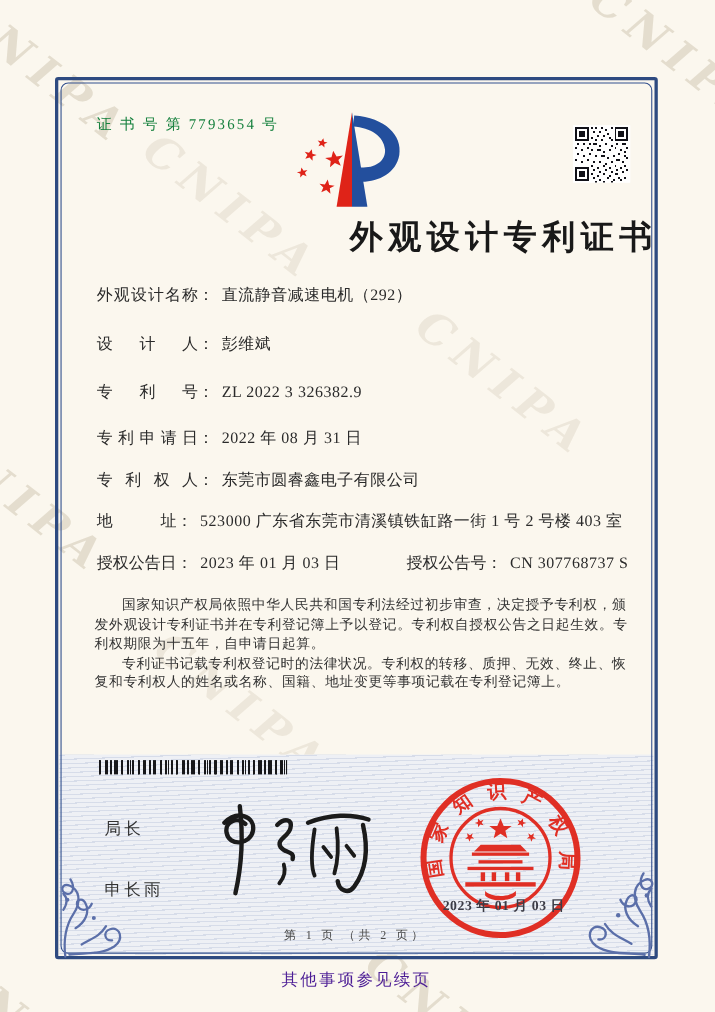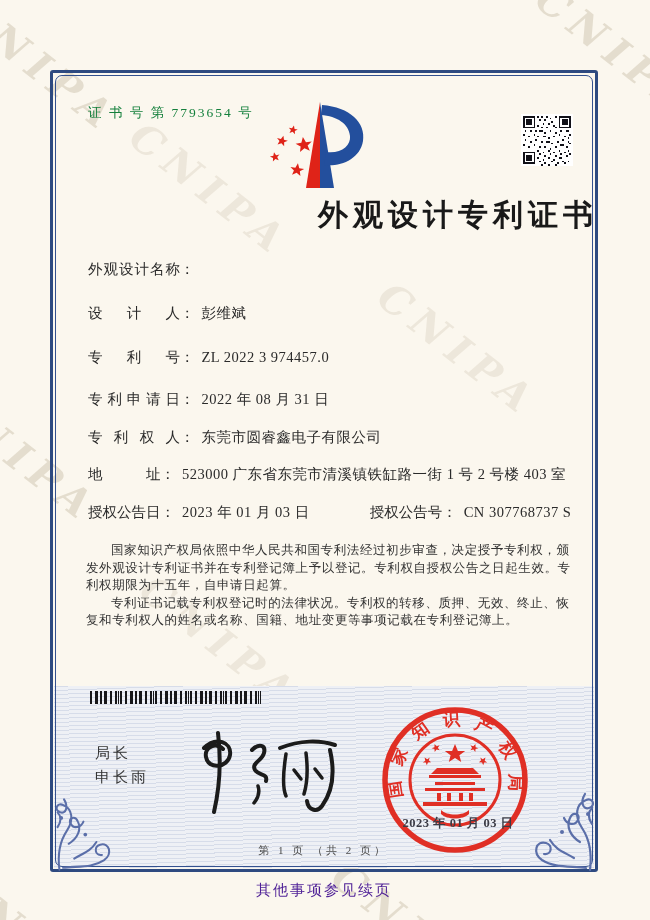--- a/index.html
+++ b/index.html
@@ -54,21 +54,21 @@
   .m22{margin-bottom:22px}.m20{margin-bottom:20px}.m16{margin-bottom:16px}.m15{margin-bottom:15px}
   .bodytext{left:86px;top:542px;width:496px;z-index:3;font-size:12.5px;line-height:17.5px;letter-spacing:0.6px;color:#333;}
   .bodytext p{margin:0;text-indent:2em;}
   .barcode{
     left:90px;top:691px;width:171px;height:13px;z-index:3;
     background-image:
       repeating-linear-gradient(90deg,#17171a 0 2px,rgba(0,0,0,0) 2px 5px),
       repeating-linear-gradient(90deg,#17171a 0 1px,rgba(0,0,0,0) 1px 7px);
   }
   .sig-title{left:95px;top:744px;z-index:3;font-size:15px;letter-spacing:3px;color:#333;font-family:"Liberation Sans","DejaVu Sans",sans-serif;}
-  .sig-name{left:95px;top:768px;z-index:3;font-size:15px;letter-spacing:3px;color:#333;font-family:"Liberation Sans","DejaVu Sans",sans-serif;}
+  .sig-name{left:95px;top:800px;z-index:3;font-size:15px;letter-spacing:3px;color:#333;font-family:"Liberation Sans","DejaVu Sans",sans-serif;}
   .signature{left:182px;top:728px;z-index:4;}
   .seal{left:379px;top:704px;width:152px;height:152px;z-index:4;opacity:0.95;}
   .seal-date{
     left:391px;top:815px;width:134px;z-index:5;text-align:center;
     font-size:12.5px;font-weight:bold;color:#3c3c46;letter-spacing:0.5px;white-space:nowrap;
   }
   .flourish{z-index:3;}
   .page-info{left:50px;top:843px;width:546px;z-index:3;text-align:center;font-size:11px;letter-spacing:3px;color:#4a4a4a;}
   .cont-note{left:50px;top:881px;width:548px;z-index:3;text-align:center;font-size:15px;letter-spacing:2px;color:#4c1d95;}
 </style>
@@ -131,30 +131,31 @@
     <path d="M62 9 C90 11 106 27 103 45 C100 63 81 71 64 69 L66 56 C81 58 91 50 90 40 C89 28 77 20 61 19 Z" fill="#234f9d"></path>
   </svg>
 </div>
 
 <div class="abs title">外观设计专利证书</div>
 
 <div class="abs fields">
   <div class="frow m22">
     <span class="lab">外观设计名称</span>
       <span>：</span>
+    <span class="val">直流静音减速电机（292）</span>
   </div>
   <div class="frow m22">
     <span class="lab">设计人</span>
       <span>：</span>
     <span class="val">彭维斌</span>
   </div>
   <div class="frow m20">
     <span class="lab">专利号</span>
       <span>：</span>
-    <span class="val">ZL 2022 3 974457.0</span>
+    <span class="val">ZL 2022 3 326382.9</span>
   </div>
   <div class="frow m16">
     <span class="lab">专利申请日</span>
       <span>：</span>
     <span class="val">2022 年 08 月 31 日</span>
   </div>
   <div class="frow m15">
     <span class="lab">专利权人</span>
       <span>：</span>
     <span class="val">东莞市圆睿鑫电子有限公司</span>

